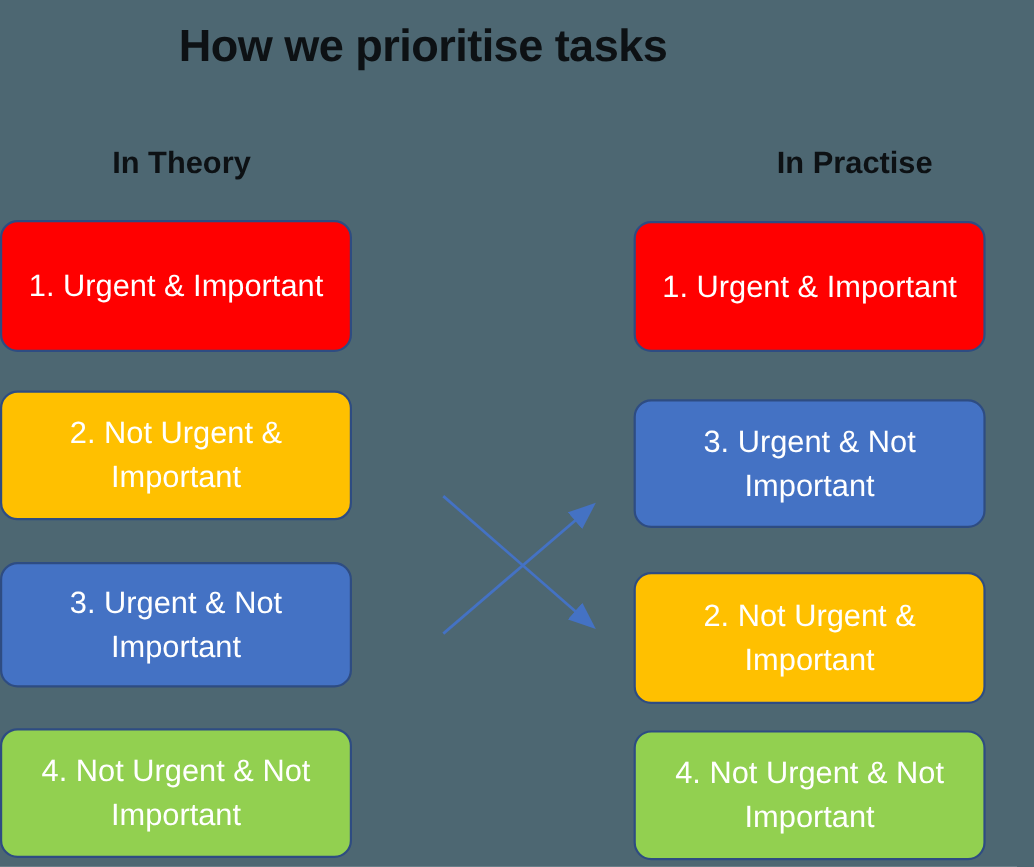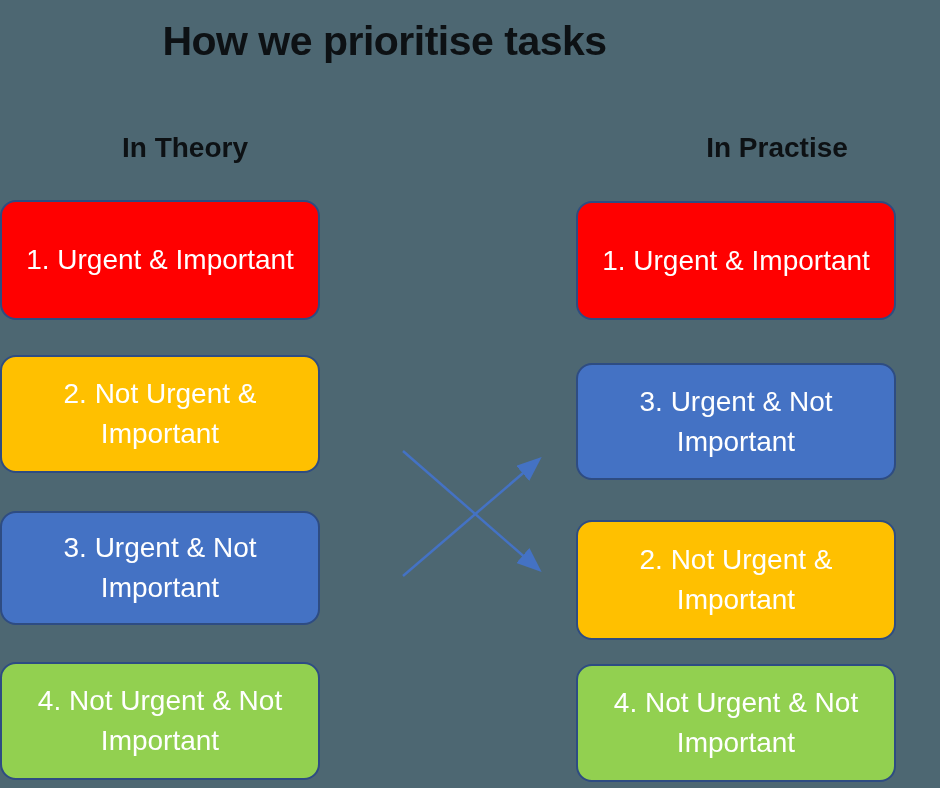--- a/index.html
+++ b/index.html
@@ -28,21 +28,21 @@
   }
   .col-header {
     position: absolute;
     top: 132px;
     width: 330px;
     text-align: center;
     font-size: 28px;
     font-weight: 700;
     color: #0d1114;
   }
-  .col-header.left  { left: 0; padding-left: 20px; }
+  .col-header.left  { left: 0; }
   .col-header.right { left: 612px; }
   .box {
     position: absolute;
     width: 320px;
     box-sizing: border-box;
     border: 2px solid #2E4C82;
     border-radius: 16px;
     display: flex;
     align-items: center;
     justify-content: center;

